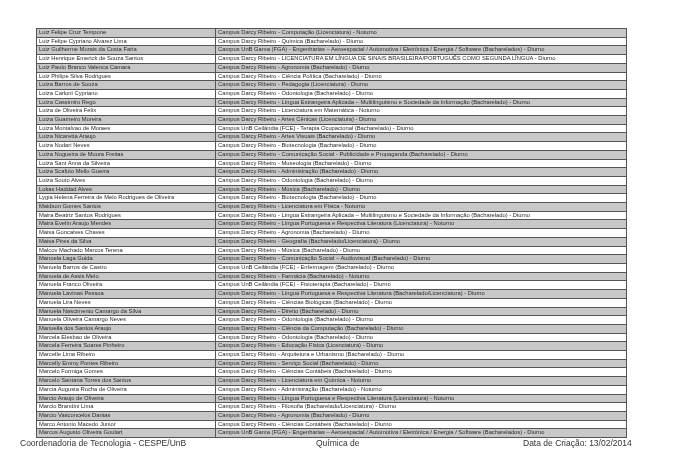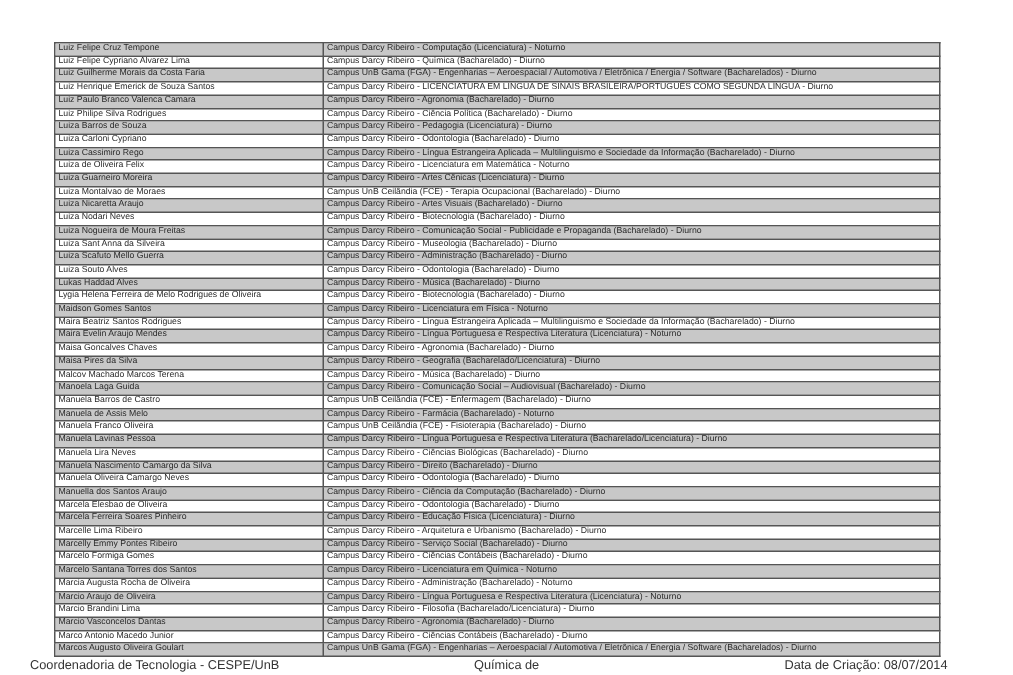--- a/index.html
+++ b/index.html
@@ -216,14 +216,14 @@
         </tr>
         <tr class="odd">
           <td>Marcos Augusto Oliveira Goulart</td>
           <td>Campus UnB Gama (FGA) - Engenharias – Aeroespacial / Automotiva / Eletrônica / Energia / Software (Bacharelados) - Diurno</td>
         </tr>
       </tbody>
   </table>
 
   <div class="footer left">Coordenadoria de Tecnologia - CESPE/UnB</div>
   <div class="footer mid">Química  de</div>
-  <div class="footer right">Data de Criação: 08/07/2014</div>
+  <div class="footer right">Data de Criação: 13/02/2014</div>
 </div>
 
 </body></html>

